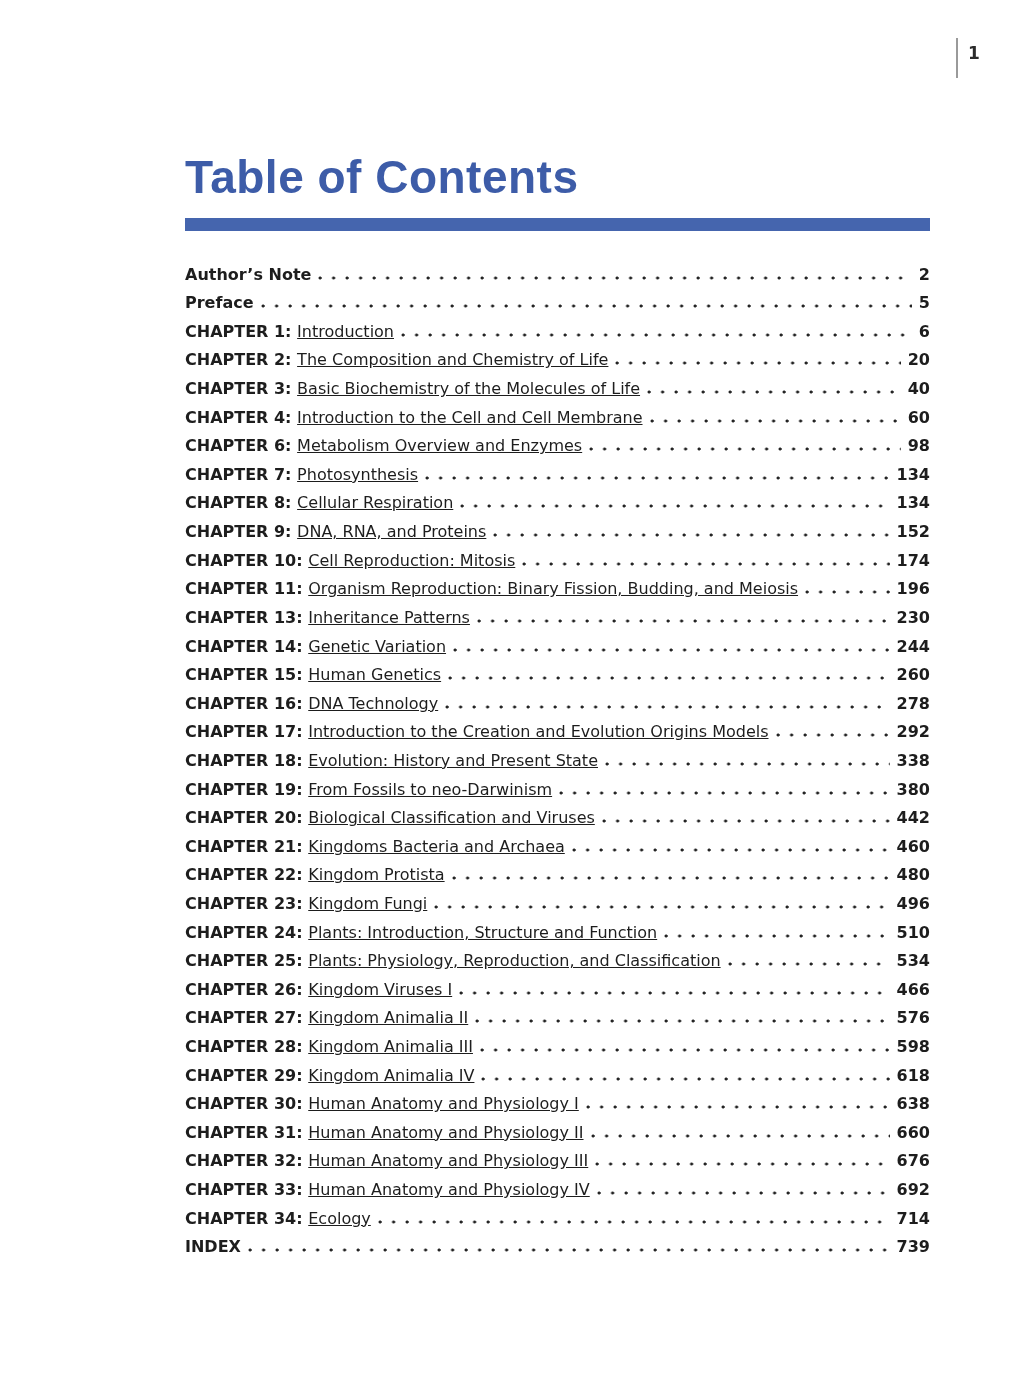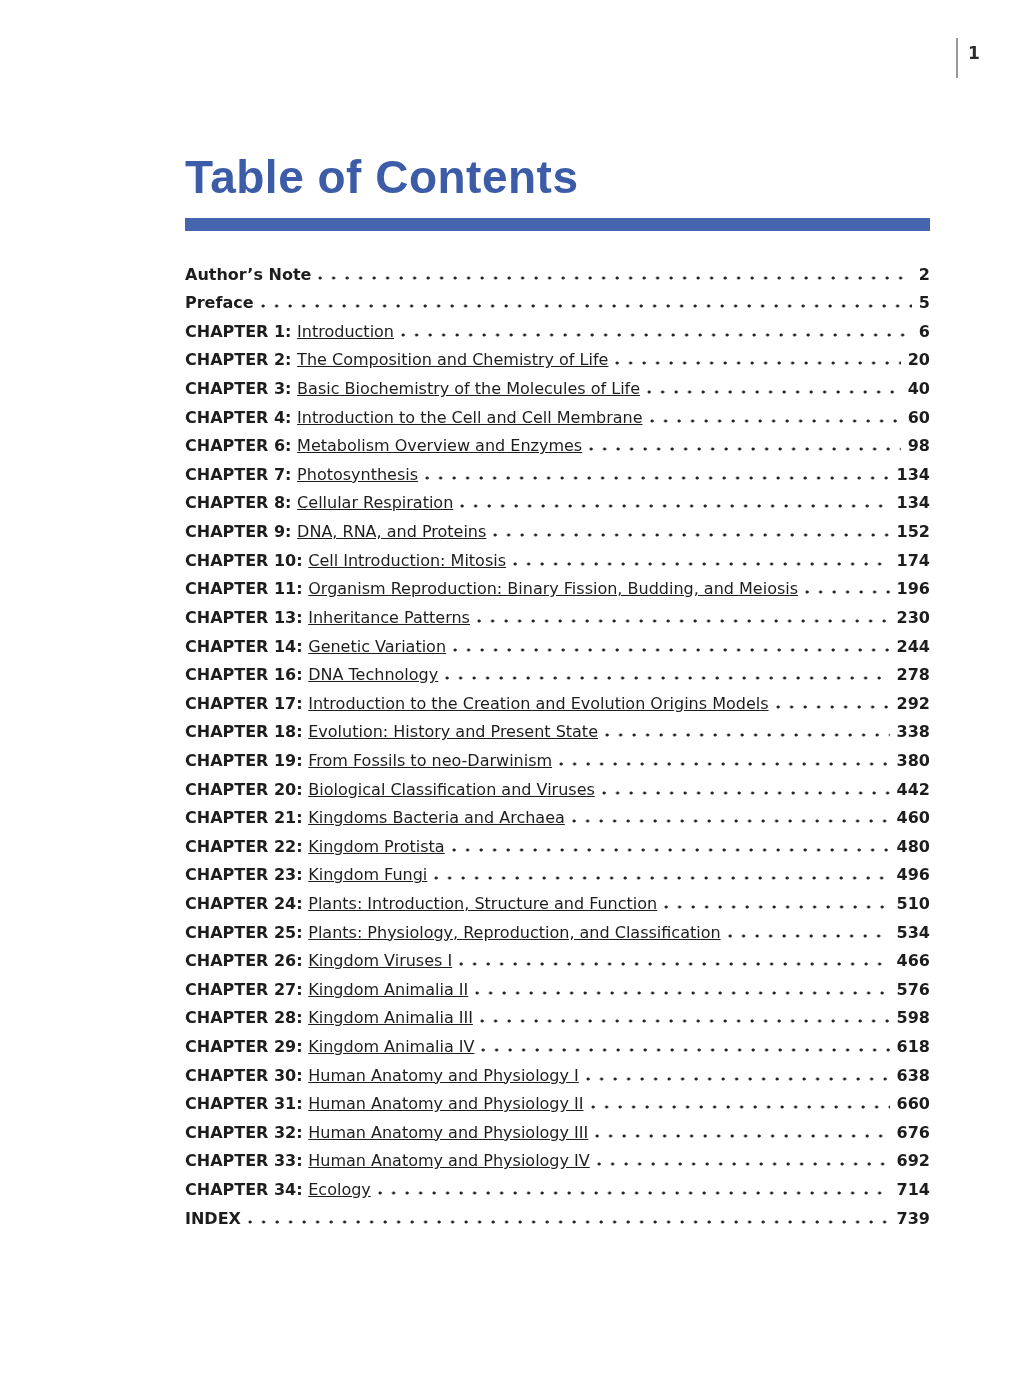--- a/index.html
+++ b/index.html
@@ -166,21 +166,21 @@
     <span class="toc-page">134</span>
   </div>
         <div class="toc-row">
     <span class="toc-label">CHAPTER 9:</span>
     <span class="toc-title">DNA, RNA, and Proteins</span>
     <span class="leader"></span>
     <span class="toc-page">152</span>
   </div>
         <div class="toc-row">
     <span class="toc-label">CHAPTER 10:</span>
-    <span class="toc-title">Cell Introduction: Mitosis</span>
+    <span class="toc-title">Cell Reproduction: Mitosis</span>
     <span class="leader"></span>
     <span class="toc-page">174</span>
   </div>
         <div class="toc-row">
     <span class="toc-label">CHAPTER 11:</span>
     <span class="toc-title">Organism Reproduction: Binary Fission, Budding, and Meiosis</span>
     <span class="leader"></span>
     <span class="toc-page">196</span>
   </div>
         <div class="toc-row">
@@ -189,20 +189,26 @@
     <span class="leader"></span>
     <span class="toc-page">230</span>
   </div>
         <div class="toc-row">
     <span class="toc-label">CHAPTER 14:</span>
     <span class="toc-title">Genetic Variation</span>
     <span class="leader"></span>
     <span class="toc-page">244</span>
   </div>
         <div class="toc-row">
+    <span class="toc-label">CHAPTER 15:</span>
+    <span class="toc-title">Human Genetics</span>
+    <span class="leader"></span>
+    <span class="toc-page">260</span>
+  </div>
+        <div class="toc-row">
     <span class="toc-label">CHAPTER 16:</span>
     <span class="toc-title">DNA Technology</span>
     <span class="leader"></span>
     <span class="toc-page">278</span>
   </div>
         <div class="toc-row">
     <span class="toc-label">CHAPTER 17:</span>
     <span class="toc-title">Introduction to the Creation and Evolution Origins Models</span>
     <span class="leader"></span>
     <span class="toc-page">292</span>

